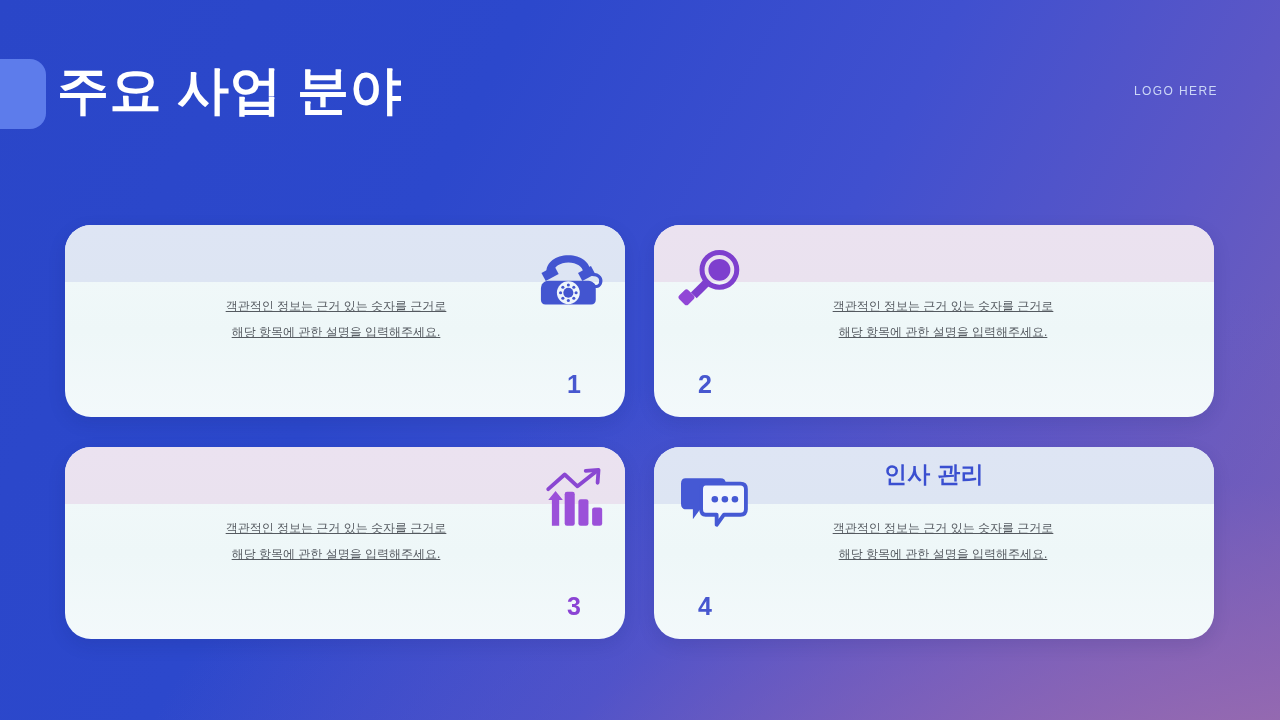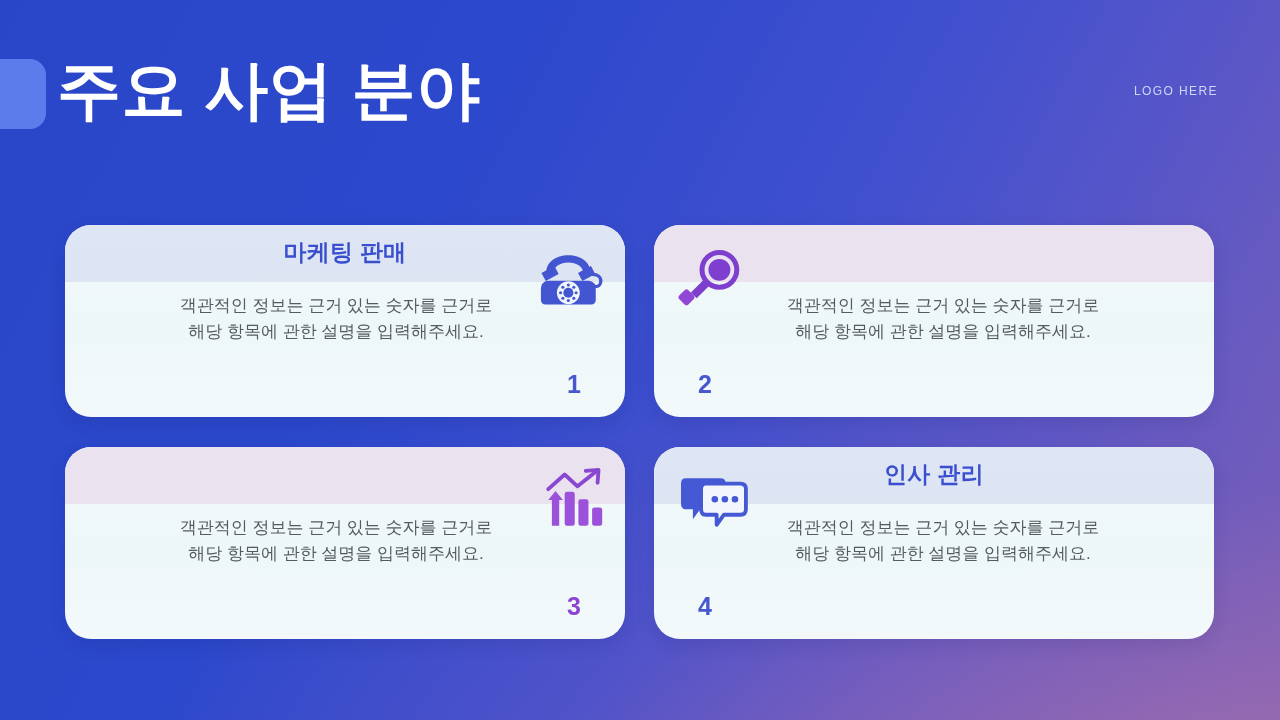--- a/index.html
+++ b/index.html
@@ -35,21 +35,21 @@
     top: 5px;
     width: 72px;
     height: 70px;
     border-radius: 16px;
     background: #5d7ceb;
   }
   .title-kr {
     position: absolute;
     left: 57px;
     top: 0px;
-    font-size: 64px;
+    font-size: 52px;
     font-weight: 700;
     color: #ffffff;
     letter-spacing: 0.5px;
     line-height: 72px;
     white-space: nowrap;
   }
   .title-en {
     position: absolute;
     left: 443px;
     top: 6px;
@@ -116,24 +116,25 @@
   .t-blue   { color: #3a4fd0; }
   .t-purple { color: #8b3fd4; }
 
   .card-body {
     position: absolute;
     left: 0;
     top: 68px;
     width: 100%;
     padding: 0 56px;
     text-align: center;
-    font-size: 17px;
+    font-size: 12px;
     line-height: 26px;
     color: #555a60;
     white-space: pre-line;
+    text-decoration: underline;
   }
   .card.c1 .card-body, .card.c3 .card-body { padding-left: 62px; padding-right: 80px; }
   .card.c2 .card-body, .card.c4 .card-body { padding-left: 80px; padding-right: 62px; }
 
   .card-num {
     position: absolute;
     bottom: 18px;
     font-size: 25px;
     font-weight: 700;
   }
@@ -160,21 +161,20 @@
   <div class="header">
     <div class="title-accent"></div>
     <div class="title-kr">주요 사업 분야</div>
     <div class="logo-here">LOGO HERE</div>
   </div>
 
   <div class="cards">
 
     <div class="card c1">
       <div class="card-band band-blue"></div>
-      <div class="card-title t-blue">마케팅 판매</div>
 
       <div class="card-icon icon-right">
         <svg viewBox="0 0 80 70">
           <g fill="#4355d0">
             <path d="M12 27 C12 17 22 9 36 9 C50 9 60 17 60 27 L60 31 L52 31 L52 27
                      C52 22 45 17 36 17 C27 17 20 22 20 27 L20 31 L12 31 Z"></path>
             <path d="M8 24 L24 24 L24 34 L8 34 Z" transform="rotate(-28 16 29)"></path>
             <path d="M48 24 L64 24 L64 34 L48 34 Z" transform="rotate(-28 56 29)"></path>
             <path d="M14 37 L58 37 C63 37 66 41 66 46 L66 58 C66 61 64 63 61 63
                      L11 63 C8 63 6 61 6 58 L6 46 C6 41 9 37 14 37 Z"></path>

